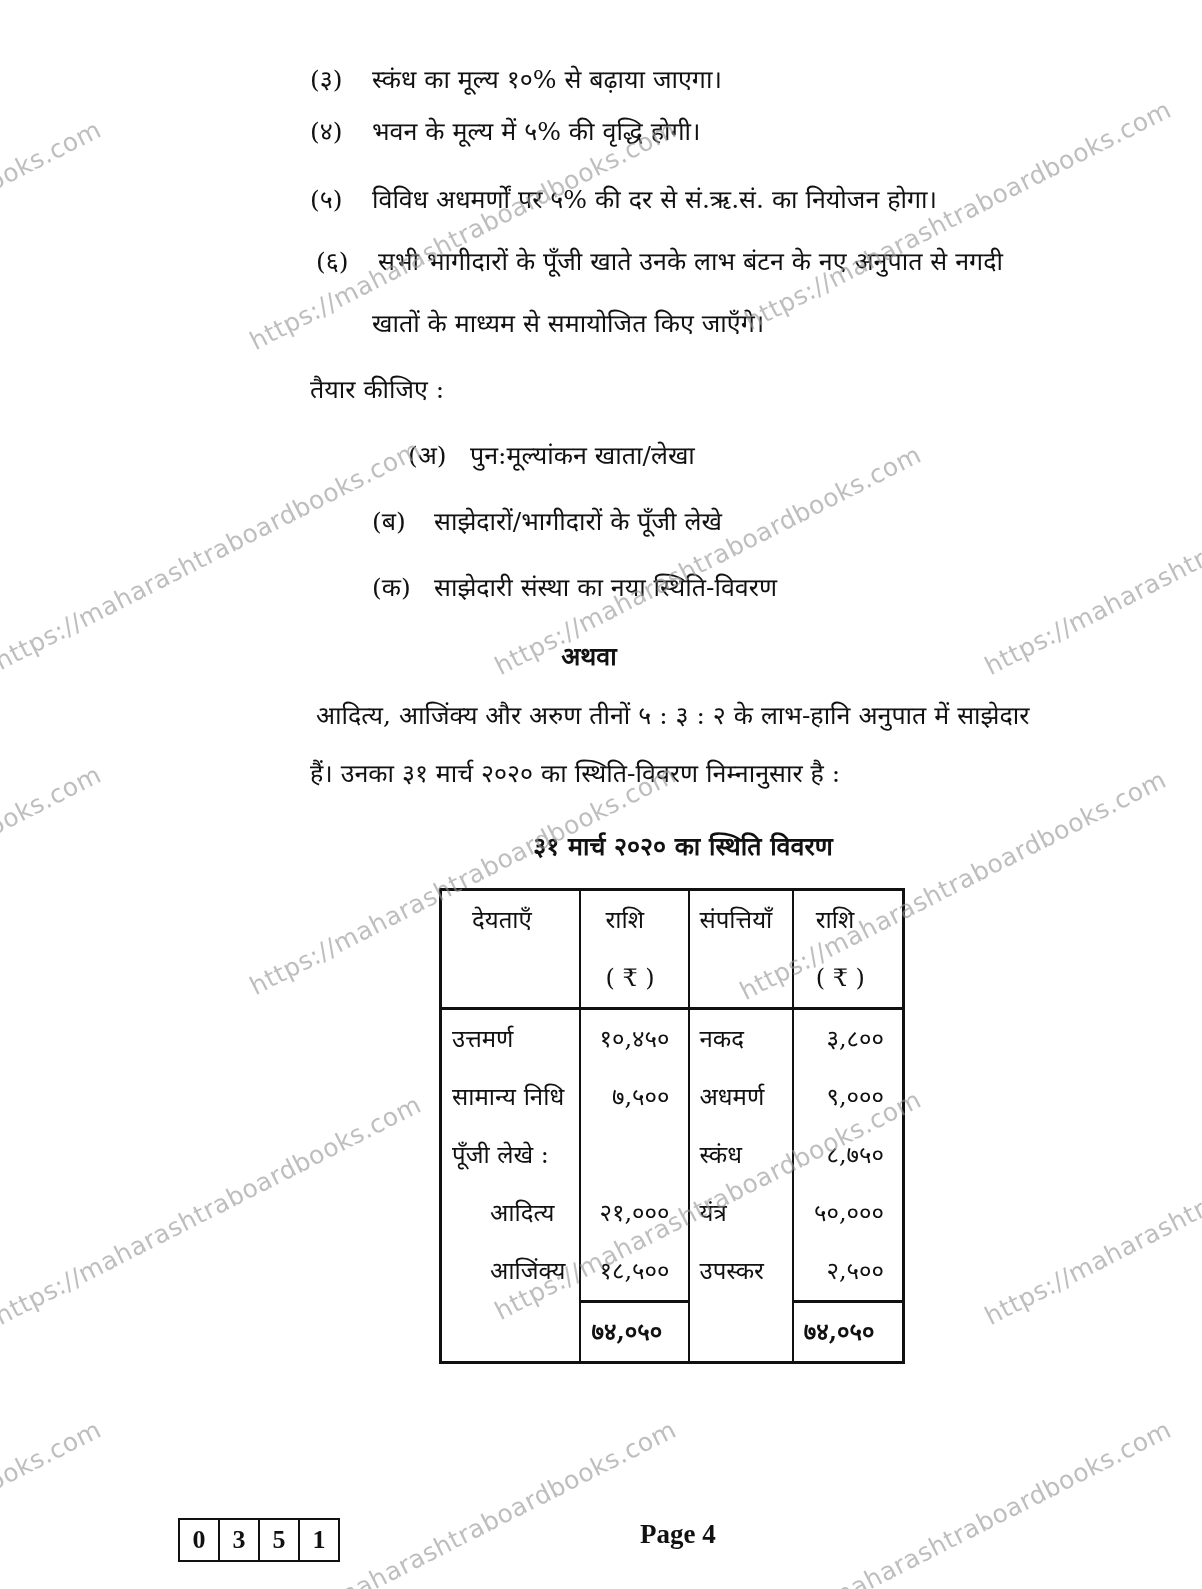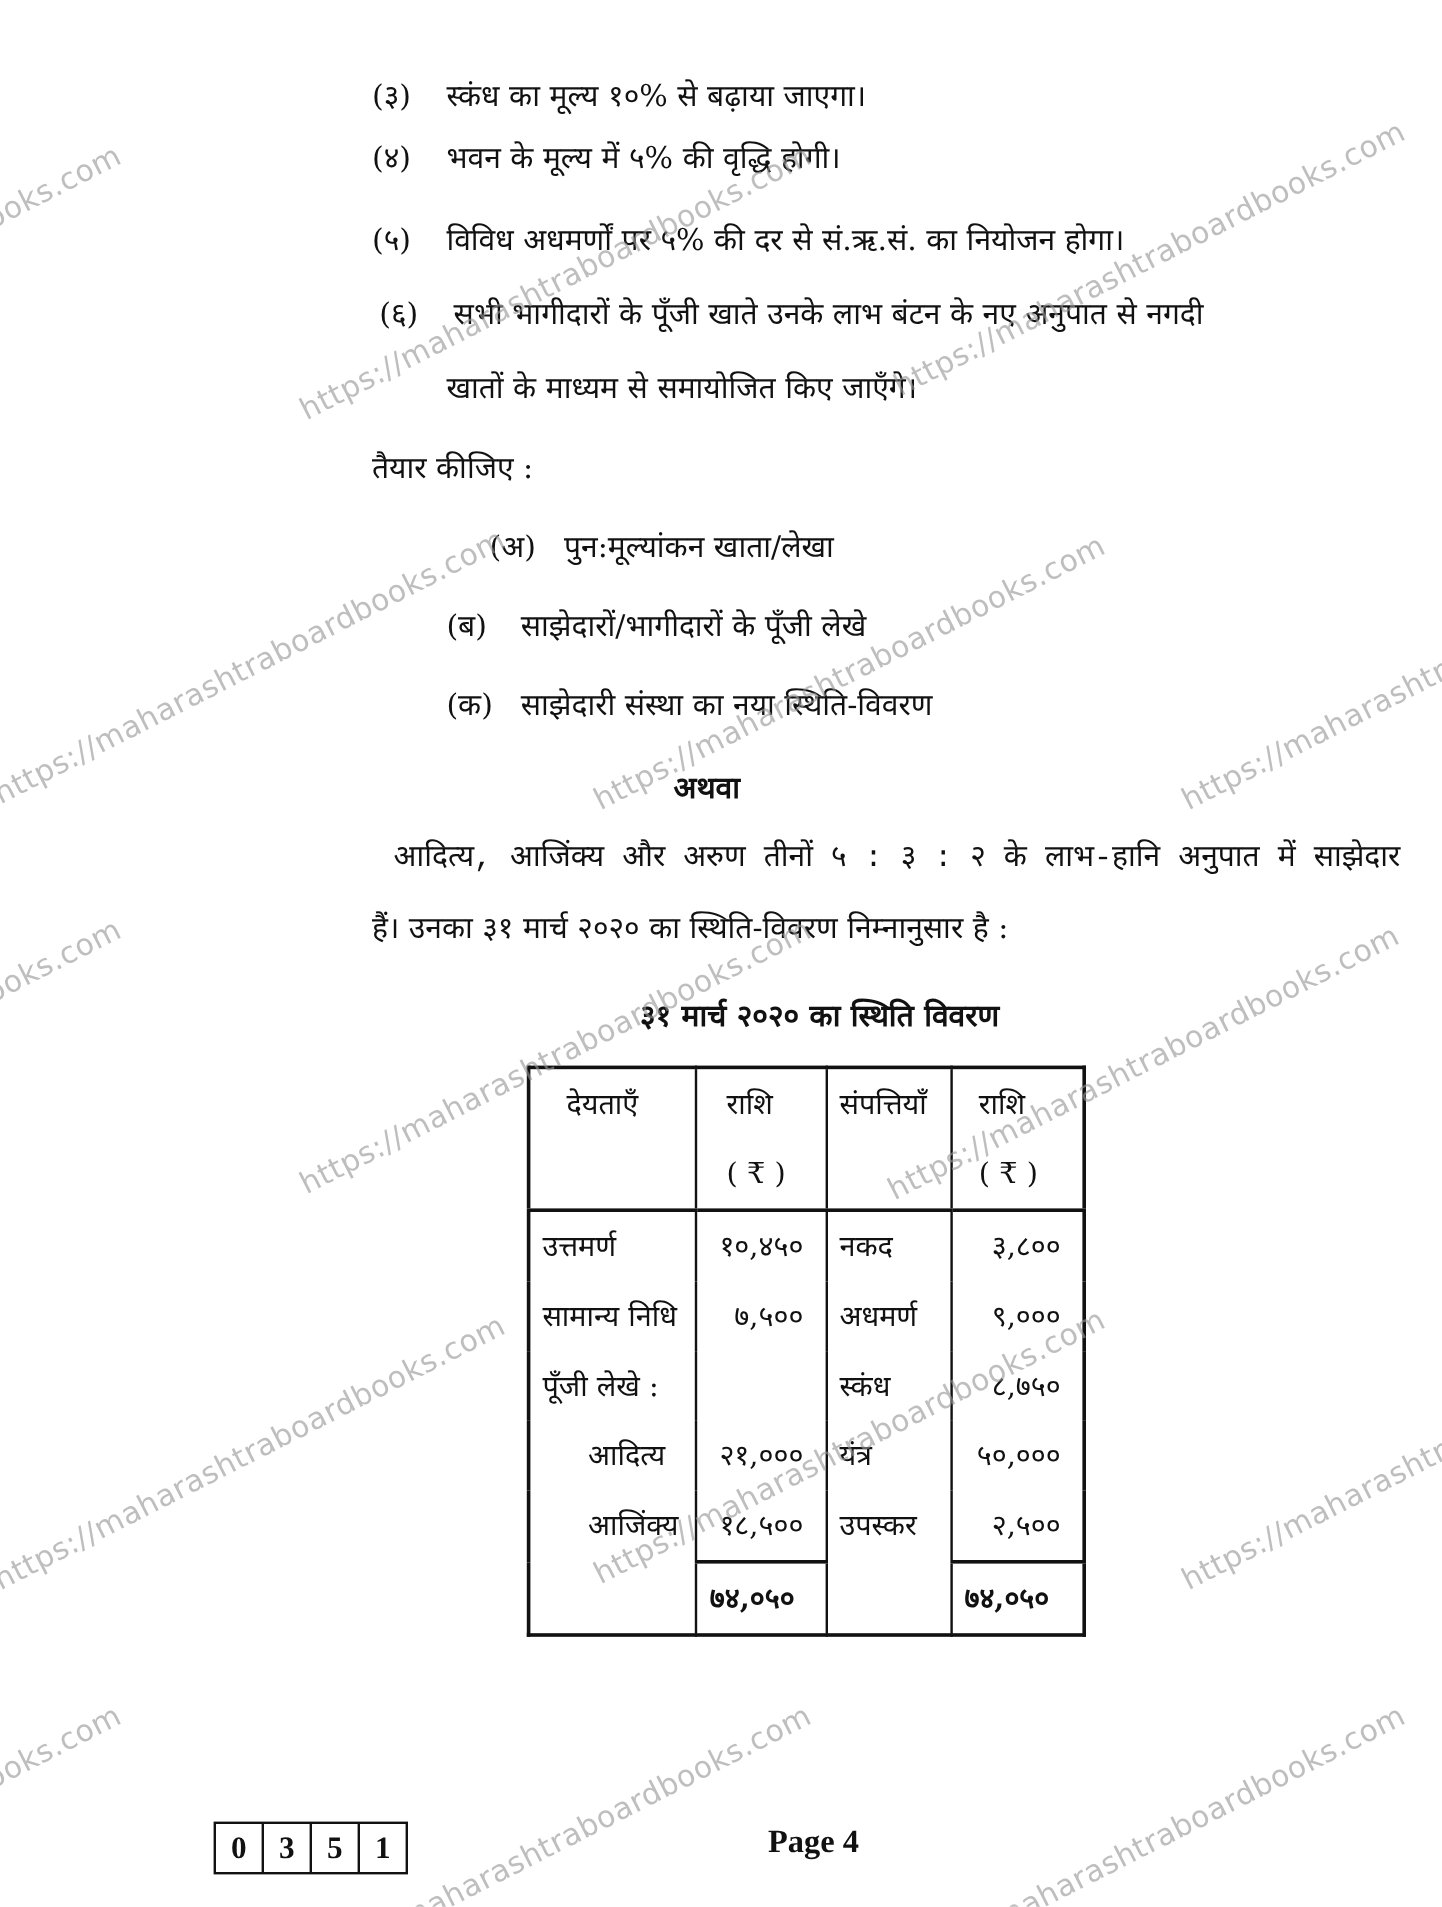--- a/index.html
+++ b/index.html
@@ -156,21 +156,21 @@
 </div>
 <div class="line" style="left:372px; top:506px;">
   <span class="sub-num">(ब)</span><span>साझेदारों/भागीदारों के पूँजी लेखे</span>
 </div>
 <div class="line" style="left:372px; top:572px;">
   <span class="sub-num">(क)</span><span>साझेदारी संस्था का नया स्थिति-विवरण</span>
 </div>
 
 <div class="center" style="top:638px; left:-12px;">अथवा</div>
 
-<div class="line" style="left:328px; top:700px;font-family:Liberation Mono, monospace;">आदित्य, आजिंक्य और अरुण तीनों ५ : ३ : २ के लाभ-हानि अनुपात में साझेदार</div>
+<div class="line" style="left:316px; top:700px;">आदित्य, आजिंक्य और अरुण तीनों ५ : ३ : २ के लाभ-हानि अनुपात में साझेदार</div>
 <div class="line" style="left:310px; top:758px;">हैं। उनका ३१ मार्च २०२० का स्थिति-विवरण निम्नानुसार है :</div>
 
 <div class="center" style="top:828px; left:82px;">३१ मार्च २०२० का स्थिति विवरण</div>
 
 <table class="bs">
   <colgroup>
       <col class="c1">
       <col class="c2">
       <col class="c3">
       <col class="c4">

